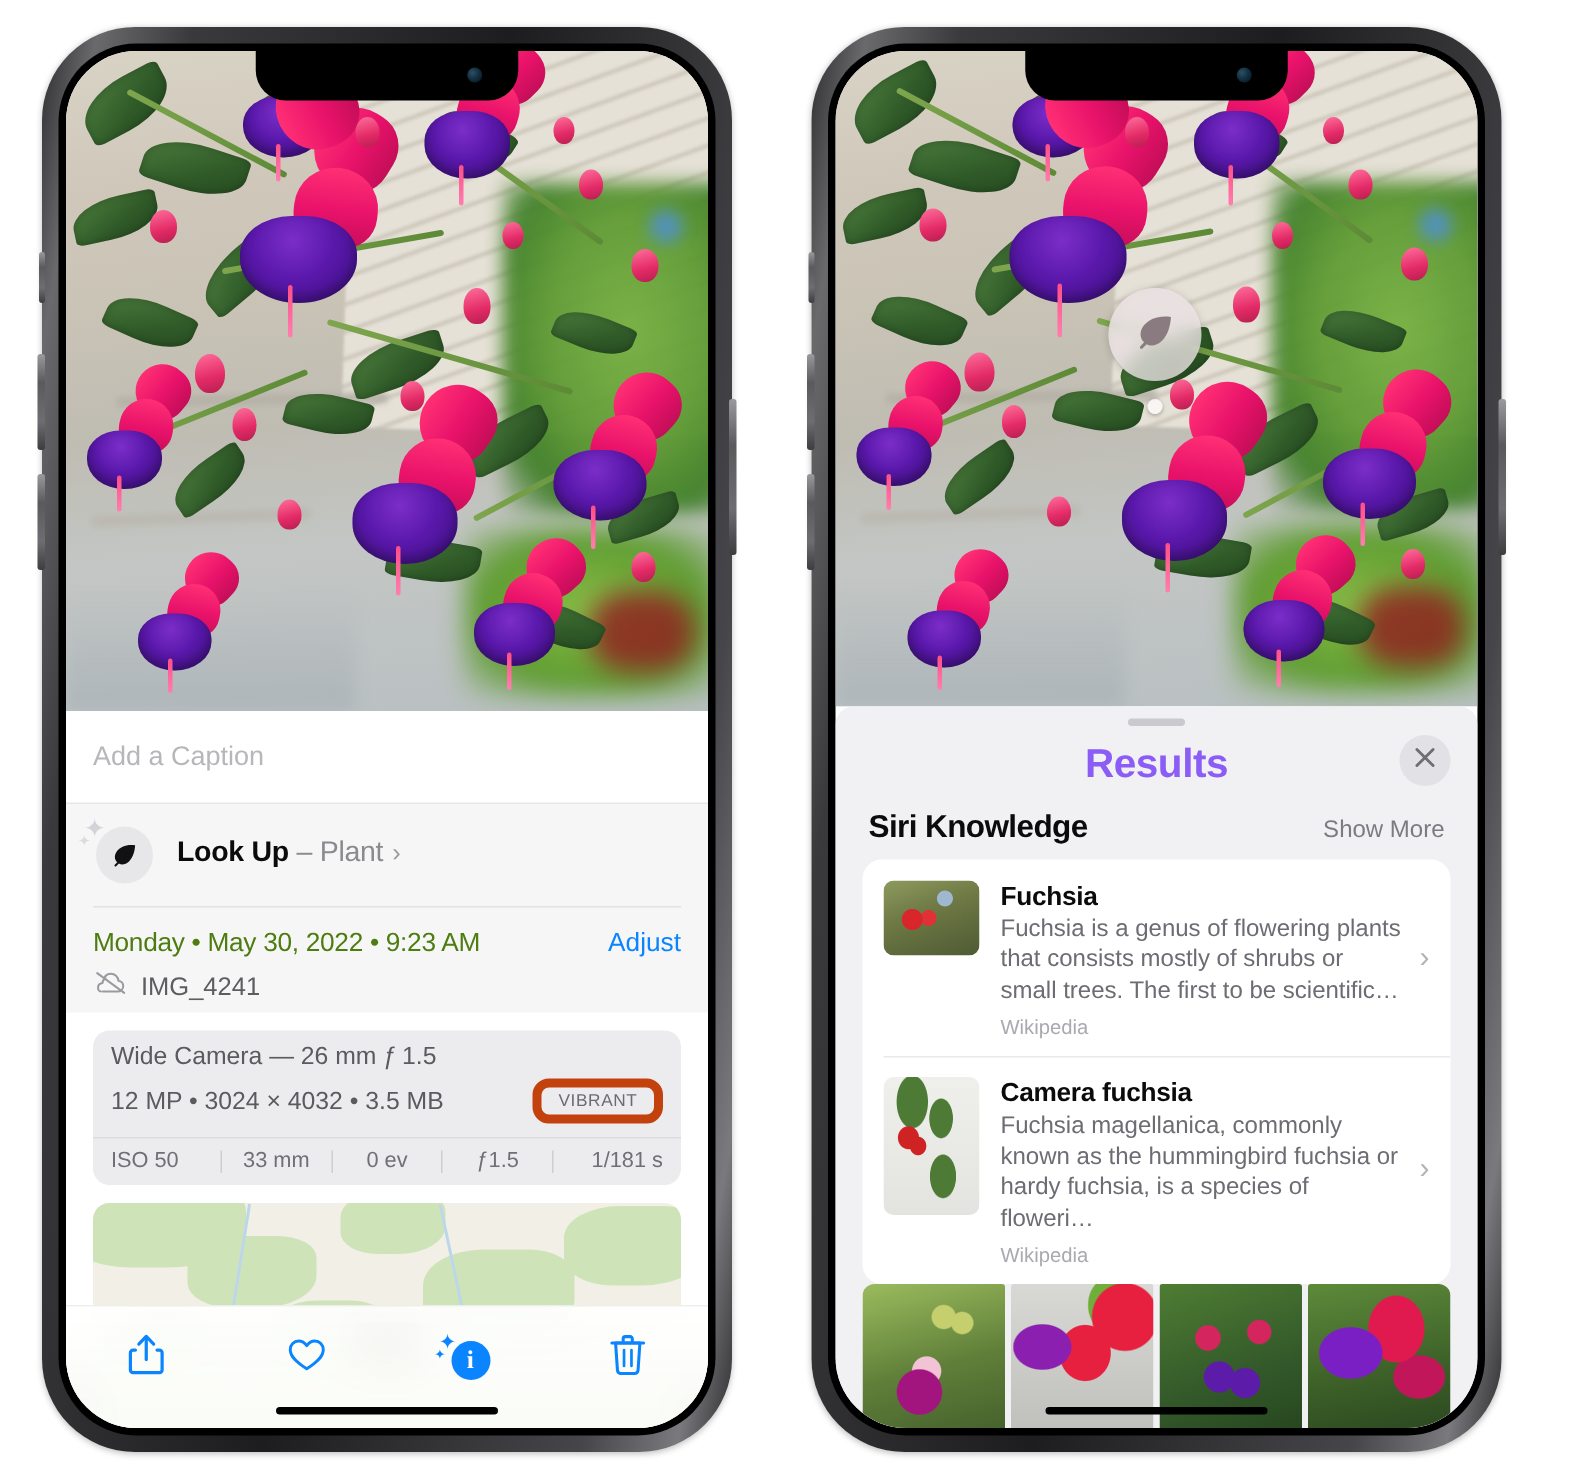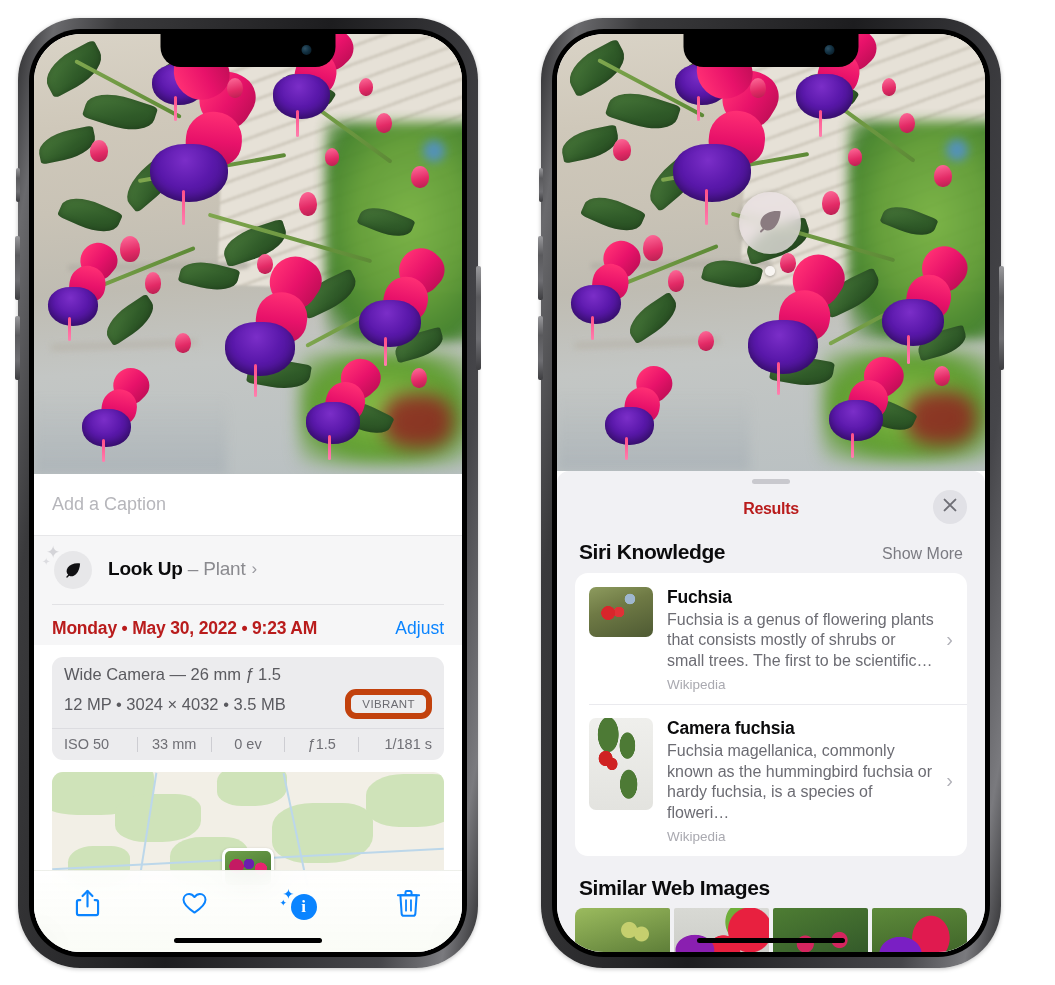--- a/index.html
+++ b/index.html
@@ -14,21 +14,21 @@
   
   .phone {
     position: absolute;
     width: 460px; height: 950px;
     top: 18px;
     border-radius: 62px;
     background: linear-gradient(100deg,#2b2b2d 0%,#6a6a6d 6%,#3a3a3c 16%,#1d1d1f 50%,#46464a 84%,#7a7a7e 94%,#2b2b2d 100%);
     padding: 11px;
     box-shadow: 0 1px 4px rgba(0,0,0,.25);
   }
-  .phone.left  { left: 18px; }
+  .phone.left  { left: 28px; }
   .phone.right { left: 541px; }
 
   .bezel {
     position:relative;
     width:100%; height:100%;
     background:#000;
     border-radius: 52px;
     padding: 5px;
   }
   .screen {
@@ -216,21 +216,21 @@
   .spark2 { position:absolute; left:-10px; top:9px; color:#dcdce0; font-size:10px; line-height:1; }
   .lookup-text { font-size:19px; font-weight:700; color:#0b0b0c; letter-spacing:-.2px;}
   .lookup-text .cat { font-weight:400; color:#8a8a8f; }
   .lookup-chev { margin-left:6px; color:#9a9aa0; font-size:17px; }
 
   .meta-block {
     background:#f6f6f7; padding: 0 18px 6px 18px;
   }
   .meta-sep { height:1px; background:#e2e2e5; margin: 0 0 13px 0;}
   .meta-line1 { display:flex; align-items:baseline; justify-content:space-between; }
-  .meta-date { font-size:17.5px; font-weight:700; color:#b91c1c; letter-spacing:-.2px;}
+  .meta-date { font-size:17.5px; font-weight:400; color:#4d7c0f; letter-spacing:-.2px;}
   .adjust { font-size:17.5px; color:#0a84ff; }
   .meta-line2 { display:flex; align-items:center; gap:8px; margin-top:7px; }
   .meta-line2 svg { width:24px; height:18px; }
   .filename { font-size:17px; color:#5c5c61; }
 
   .camera-card {
     margin: 12px 18px 0 18px;
     background:#ececee;
     border-radius: 11px;
     overflow:hidden;
@@ -323,21 +323,21 @@
     border-radius: 12px 12px 0 0;
     overflow:hidden;
   }
   .grabber {
     width:38px; height:5px; border-radius:3px; background:#c9c9ce;
     margin: 8px auto 0 auto;
   }
   .results-head {
     position:relative; height:50px; display:flex; align-items:center; justify-content:center;
   }
-  .results-title { font-size:16px; font-weight:700; color:#b91c1c; letter-spacing:-.3px;}
+  .results-title { font-size:27px; font-weight:700; color:#8b5cf6; letter-spacing:-.3px;}
   .close-btn {
     position:absolute; right:18px; top:6px;
     width:34px; height:34px; border-radius:50%;
     background:#e1e1e6;
     display:flex; align-items:center; justify-content:center;
   }
   .close-btn svg { width:16px; height:16px; }
 
   .section-head {
     display:flex; align-items:baseline; justify-content:space-between;
@@ -569,20 +569,30 @@
               <span class="cat">Plant</span>
             </span>
             <span class="lookup-chev">›</span>
           </div>
 
           <div class="meta-block">
             <div class="meta-sep"></div>
             <div class="meta-line1">
               <span class="meta-date">Monday • May 30, 2022 • 9:23 AM</span>
               <span class="adjust">Adjust</span>
+            </div>
+            <div class="meta-line2">
+              <span>
+                <svg viewBox="0 0 30 22" aria-hidden="true">
+                  <path d="M8.2 18.5h12.4c2.6 0 4.6-2 4.6-4.5 0-2.3-1.7-4.2-4-4.5-.3-3.3-3-5.8-6.3-5.8-2 0-3.8.9-5 2.4" fill="none" stroke="#9a9aa0" stroke-width="1.7" stroke-linecap="round"></path>
+                  <path d="M10.4 7.3C9 8.2 8 9.7 7.8 11.5c-2.1.3-3.6 2-3.6 4 0 1.6 1 3 2.4 3" fill="none" stroke="#9a9aa0" stroke-width="1.7" stroke-linecap="round"></path>
+                  <line x1="3.5" y1="3.2" x2="26" y2="19.6" stroke="#9a9aa0" stroke-width="1.7" stroke-linecap="round"></line>
+                </svg>
+              </span>
+              <span class="filename">IMG_4241</span>
             </div>
           </div>
 
           <div class="camera-card">
             <div class="cc-body">
               <div class="cc-lens">Wide Camera — 26 mm ƒ 1.5</div>
               <div class="cc-row2">
                 <span class="cc-specs">12 MP • 3024 × 4032 • 3.5 MB</span>
                 <span class="chip-vibrant">VIBRANT</span>
               </div>
@@ -816,23 +826,20 @@
               <span class="k-thumb tall k-thumb-2"></span>
               <span class="k-text">
                 <div class="k-title">Camera fuchsia</div>
                 <div class="k-desc">Fuchsia magellanica, commonly known as the hummingbird fuchsia or hardy fuchsia, is a species of floweri…</div>
                 <div class="k-src">Wikipedia</div>
               </span>
               <span class="k-chev">›</span>
             </div>
           </div>
 
-          <div class="similar-head">
-            <span class="section-title">Similar Web Images</span>
-          </div>
 
           <div class="similar-strip">
             <span class="sim sim1"></span>
             <span class="sim sim2"></span>
             <span class="sim sim3"></span>
             <span class="sim sim4"></span>
           </div>
 
           <div class="home-indicator"></div>
         </div>

